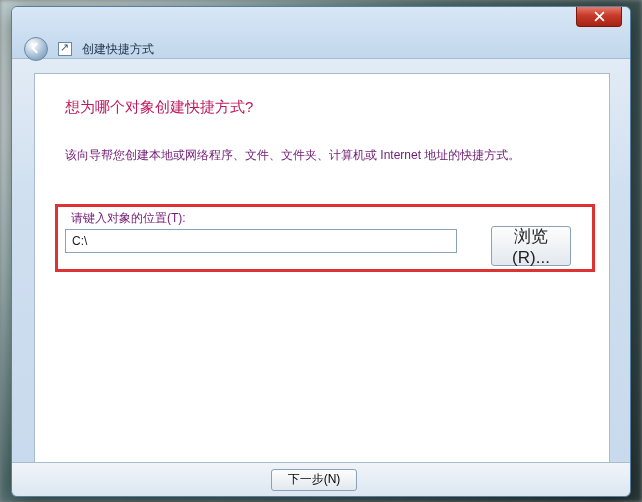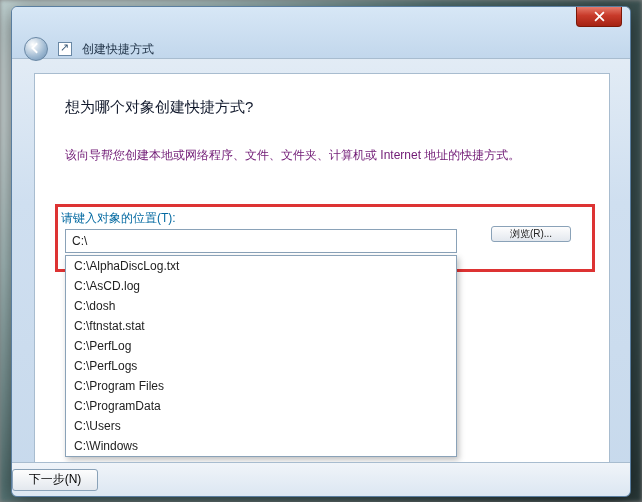--- a/index.html
+++ b/index.html
@@ -79,60 +79,60 @@
     position: absolute;
     left: 22px; top: 66px;
     width: 576px; height: 390px;
     background: #fff;
     border: 1px solid #a8bccf;
   }
   .heading {
     position: absolute;
     left: 30px; top: 24px;
     font-size: 15px;
-    color: #0f172a;
+    color: #be185d;
   }
   .desc {
     position: absolute;
     left: 30px; top: 72px;
     right: 30px;
     font-size: 12px;
     color: #701a75;
     line-height: 1.5;
   }
   
   .hi {
     position: absolute;
     left: 20px; top: 130px;
     width: 540px; height: 68px;
     border: 3px solid #d33;
   }
   .fieldlabel {
     position: absolute;
-    left: 26px; top: 136px;
-    font-size: 12px; color: #0369a1;
+    left: 36px; top: 136px;
+    font-size: 12px; color: #701a75;
   }
   .locinput {
     position: absolute;
     left: 30px; top: 155px;
     width: 392px; height: 24px;
     border: 1px solid #8aa2b8;
     font-size: 12px;
     padding: 2px 6px;
     color: #222;
     outline: none;
   }
   .browsebtn {
     position: absolute;
     left: 456px; top: 152px;
-    width: 80px; height: 16px;
+    width: 80px; height: 40px;
     background: linear-gradient(#fdfdfd, #e3e8ee);
     border: 1px solid #8aa2b8;
     border-radius: 3px;
-    font-size: 10px;
+    font-size: 17px;
     color: #222;
     display: flex; align-items: center; justify-content: center;
     font-family: inherit;
   }
   
   .drop {
     position: absolute;
     left: 30px; top: 181px;
     width: 392px;
     background: #fff;
@@ -147,21 +147,21 @@
     cursor: default;
   }
 
   
   .bottombar {
     position: absolute;
     left: 0; right: 0; bottom: 0;
     height: 34px;
     border-top: 1px solid #a8bccf;
     background: linear-gradient(#f0f4f9, #dce7f2);
-    display: flex; justify-content: flex-start; align-items: center;
+    display: flex; justify-content: center; align-items: center;
     padding-right: 14px; gap: 10px;
     border-radius: 0 0 6px 6px;
   }
   .wbtn {
     min-width: 86px; height: 22px;
     background: linear-gradient(#fdfdfd, #e3e8ee);
     border: 1px solid #8aa2b8;
     border-radius: 3px;
     font-size: 12px;
     font-family: inherit;
@@ -201,31 +201,19 @@
     <div class="desc">该向导帮您创建本地或网络程序、文件、文件夹、计算机或 Internet 地址的快捷方式。</div>
 
     <div class="hi"></div>
 
     <div class="fieldlabel">请键入对象的位置(T):</div>
 
     <input class="locinput" type="text" value="C:\" style="">
 
     <button class="browsebtn">浏览(R)...</button>
 
-    <div class="drop">
-      <div class="item">C:\AlphaDiscLog.txt</div>
-      <div class="item">C:\AsCD.log</div>
-      <div class="item">C:\dosh</div>
-      <div class="item">C:\ftnstat.stat</div>
-      <div class="item">C:\PerfLog</div>
-      <div class="item">C:\PerfLogs</div>
-      <div class="item">C:\Program Files</div>
-      <div class="item">C:\ProgramData</div>
-      <div class="item">C:\Users</div>
-      <div class="item">C:\Windows</div>
-    </div>
   </div>
 
   <div class="bottombar">
     <button class="wbtn">下一步(N)</button>
   </div>
 
 </div>
 
 </body></html>

